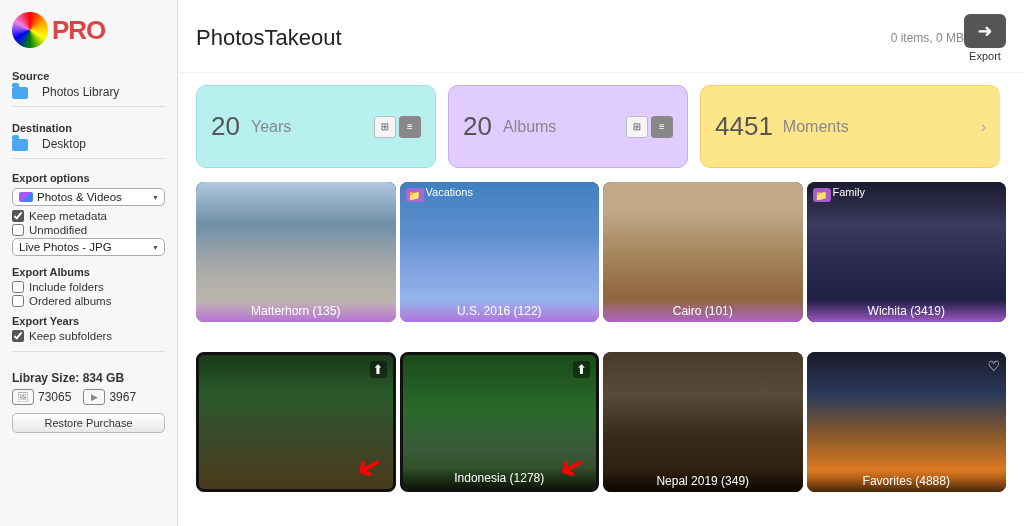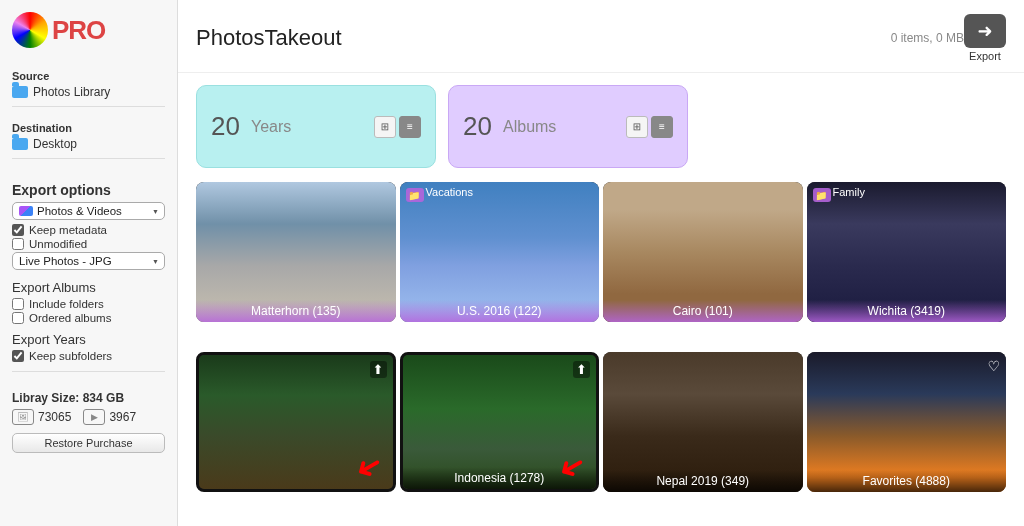--- a/index.html
+++ b/index.html
@@ -33,41 +33,41 @@
     }
     .logo-text {
       font-size: 26px; font-weight: 700; color: #d44;
       letter-spacing: -1px;
     }
 
     .section-label {
       font-size: 11px; font-weight: 600; color: #333; margin-bottom: 3px; margin-top: 8px;
     }
     .source-item, .dest-item {
-      display: flex; align-items: center; gap: 5px; font-size: 12px; color: #333;
+      display: flex; align-items: flex-end; gap: 14px; font-size: 12px; color: #333;
     }
     .folder-icon {
       width: 16px; height: 12px;
       background: #4aa8f0;
       border-radius: 2px;
       position: relative;
       flex-shrink: 0;
     }
     .folder-icon::before {
       content: '';
       position: absolute;
       top: -4px; left: 0;
       width: 7px; height: 4px;
       background: #4aa8f0;
       border-radius: 2px 2px 0 0;
     }
 
     .divider { border: none; border-top: 1px solid #ddd; margin: 7px 0; }
 
-    .export-options-label { font-size: 14px; font-weight: 600; color: #333; margin-bottom: 4px; margin-top: 16px; }
+    .export-options-label { font-size: 11px; font-weight: 600; color: #333; margin-bottom: 4px; margin-top: 6px; }
 
     .dropdown-btn {
       background: #fff;
       border: 1px solid #aaa;
       border-radius: 5px;
       font-size: 11.5px;
       padding: 2px 20px 2px 6px;
       position: relative;
       width: 100%;
       text-align: left;
@@ -85,21 +85,21 @@
     .dropdown-icon {
       width: 14px; height: 10px; background: linear-gradient(135deg, #a855f7 50%, #3b82f6 50%);
       border-radius: 2px;
     }
 
     .checkbox-row {
       display: flex; align-items: center; gap: 5px; font-size: 11.5px; color: #333; margin-bottom: 2px;
     }
     .checkbox-row input[type=checkbox] { width: 12px; height: 12px; accent-color: #555; margin: 0; }
 
-    .sub-section { font-size: 13px; font-weight: 400; color: #333; margin-top: 6px; margin-bottom: 3px; }
+    .sub-section { font-size: 11px; font-weight: 700; color: #333; margin-top: 6px; margin-bottom: 3px; }
 
     .library-size { font-size: 12px; font-weight: 600; color: #333; margin-top: 12px; margin-bottom: 4px; }
 
     .media-counts {
       display: flex; gap: 12px; align-items: center; margin-bottom: 8px;
     }
     .media-count-item { display: flex; align-items: center; gap: 4px; font-size: 12px; color: #333; }
     .media-icon {
       width: 22px; height: 16px;
       border: 1.5px solid #888;
@@ -366,20 +366,25 @@
 
     <div class="cat-card cat-card-albums">
       <span class="cat-num">20</span>
       <span class="cat-name">Albums</span>
       <div class="cat-view-btns">
         <button class="view-btn">⊞</button>
         <button class="view-btn active">≡</button>
       </div>
     </div>
 
+    <div class="cat-card cat-card-moments" style="flex: 2; max-width: 300px;">
+      <span class="cat-num">4451</span>
+      <span class="cat-name">Moments</span>
+      <span class="cat-arrow">›</span>
+    </div>
   </div>
 
   <div class="photo-grid">
 
     <div class="photo-thumb">
       <div class="thumb-bg matterhorn"></div>
       <div class="thumb-label">Matterhorn (135)</div>
     </div>
 
     <div class="photo-thumb" style="position:relative;">

